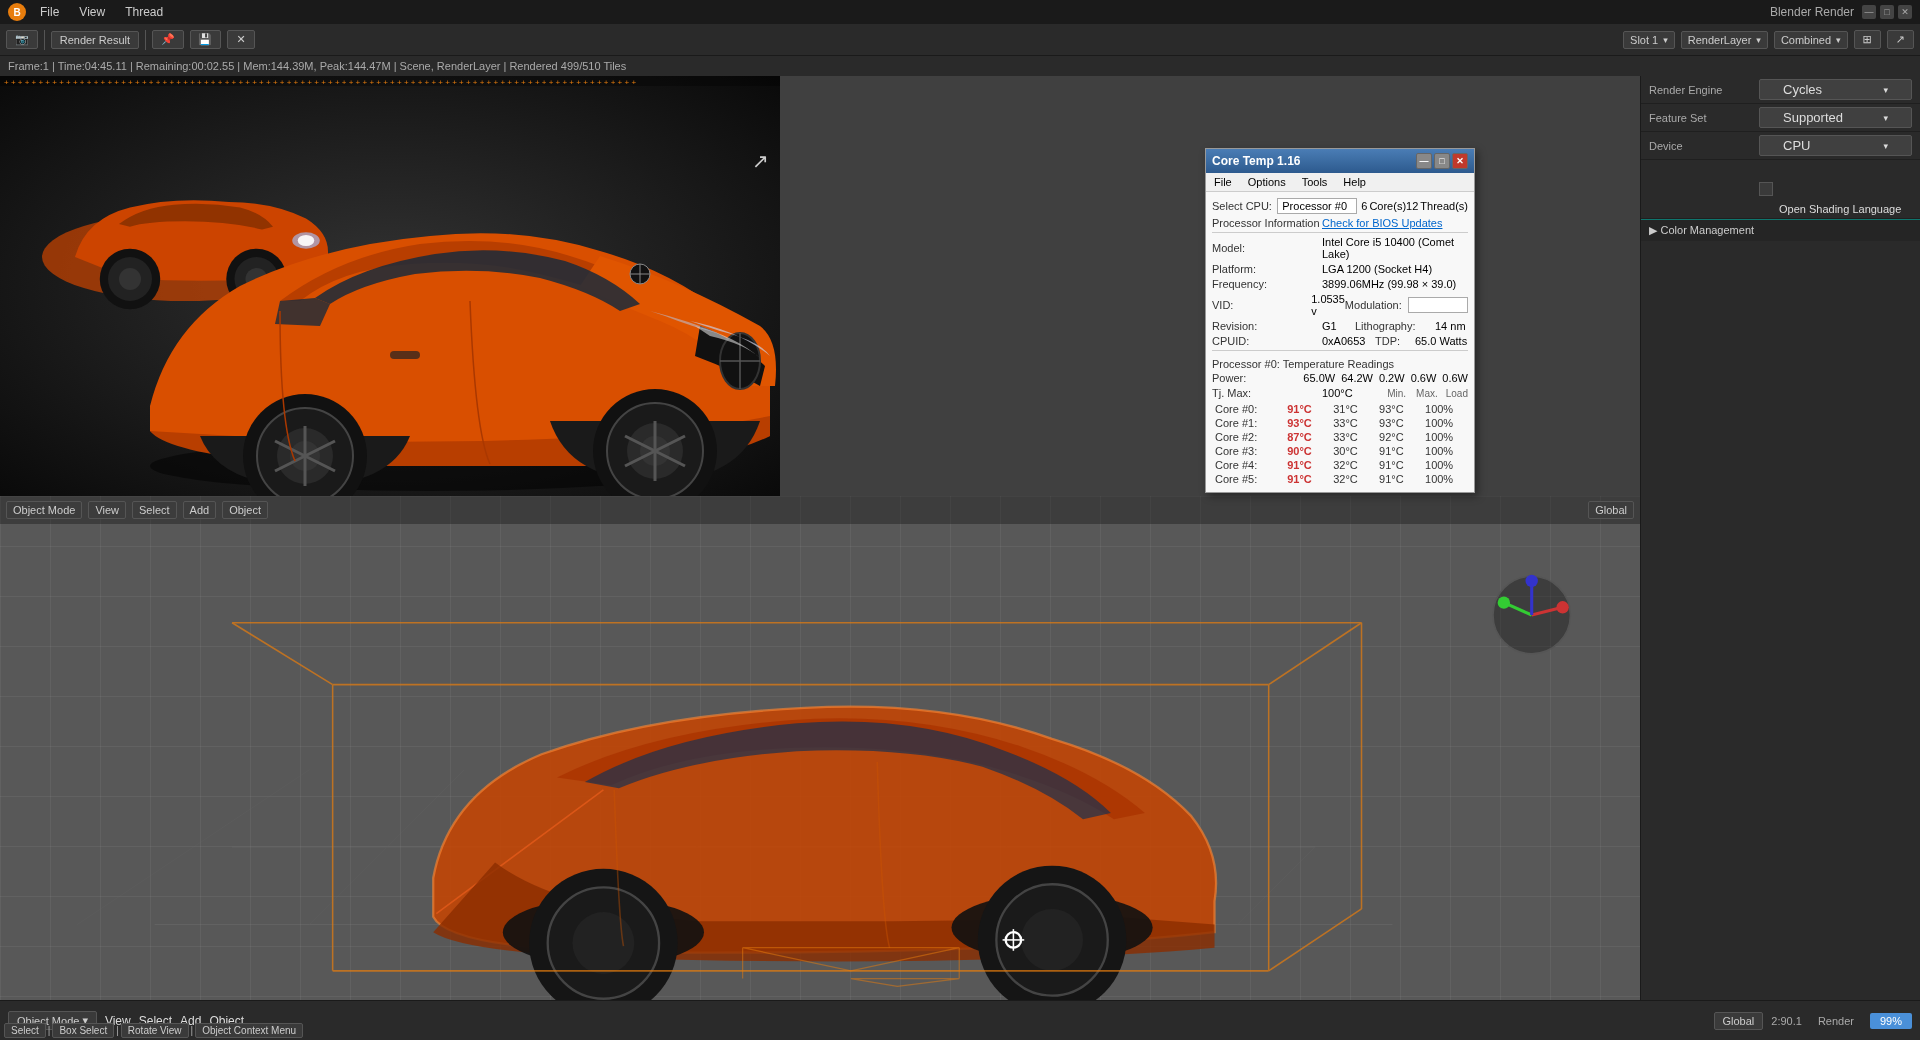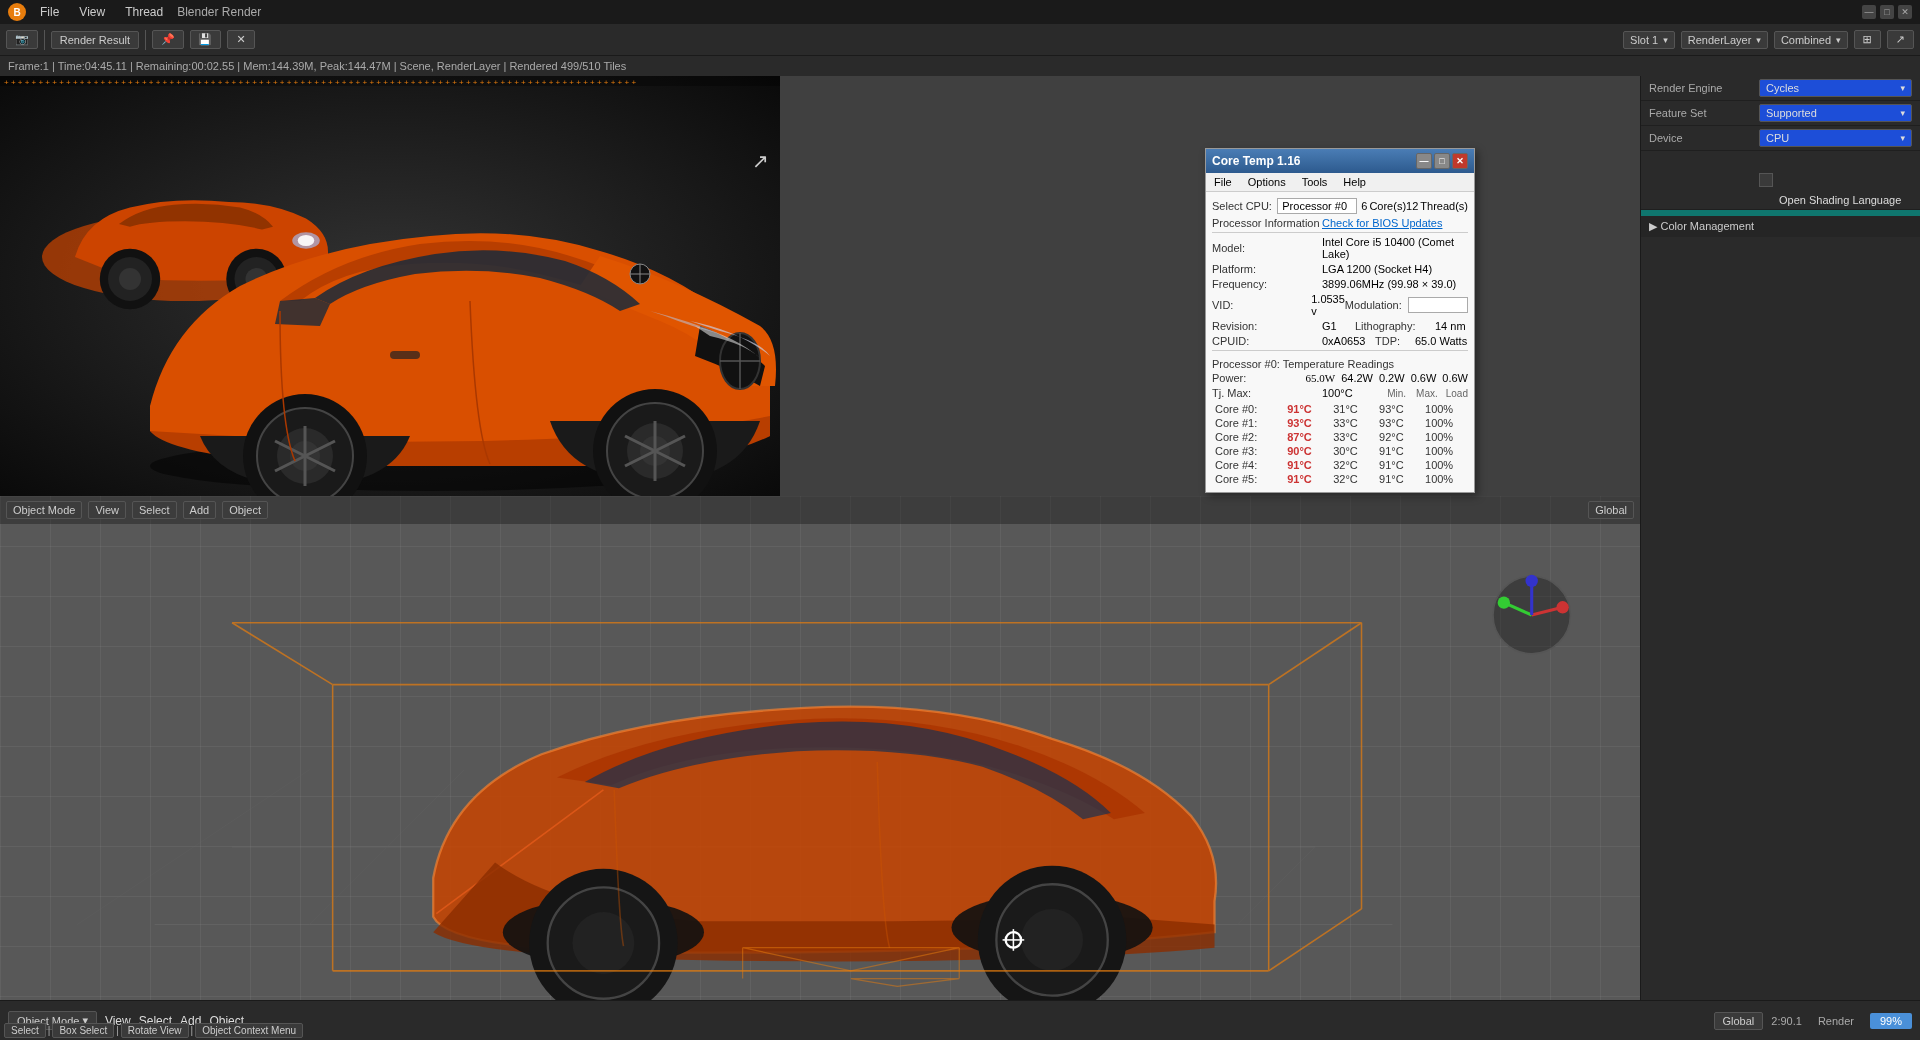--- a/index.html
+++ b/index.html
@@ -34,21 +34,21 @@
       font-size: 10px; font-weight: bold; color: white;
     }
     #top-bar .menu-item {
       font-size: 12px;
       color: #ccc;
       padding: 2px 6px;
       cursor: pointer;
     }
     #top-bar .title {
       flex: 1;
-      text-align: left;
+      text-align: right;
       font-size: 12px;
       color: #aaa;
     }
     #top-bar .win-controls {
       display: flex; gap: 4px;
     }
     #top-bar .win-btn {
       width: 14px; height: 14px;
       border-radius: 2px;
       background: #444;
@@ -183,25 +183,25 @@
       font-size: 11px;
       flex-shrink: 0;
     }
     .prop-value {
       flex: 1;
       font-size: 11px;
       color: #ddd;
       margin-top: 40px;
     }
     .prop-dropdown {
-      background: #1d4ed8;
+      background: #404040;
       border: 1px solid #555;
       color: #ddd;
-      padding: 2px 6px;
-      font-size: 11px;
+      padding: 2px 23px;
+      font-size: 13px;
       border-radius: 2px;
       flex: 1;
       cursor: pointer;
       display: flex; align-items: center; justify-content: space-between;
     }
     .prop-dropdown::after {
       content: '▾';
       font-size: 9px;
     }
     .prop-checkbox {
@@ -236,21 +236,21 @@
     }
 
     
     .section-header {
       background: #252525;
       padding: 4px 8px;
       cursor: pointer;
       display: flex;
       align-items: center;
       gap: 4px;
-      border-top: 6px solid #0f766e;
+      border-top: 1px solid #0f766e;
       font-size: 11px;
       color: #ccc;
     }
 
     
     #bottom-bar {
       position: absolute;
       bottom: 0; left: 0; right: 0;
       height: 40px;
       background: #2a2a2a;
@@ -807,21 +807,21 @@
       <span class="ct-label" style="width:40px;">TDP:</span>
       <span class="ct-value">65.0 Watts</span>
     </div>
 
     <hr style="border:none; border-top:1px solid #ccc; margin:3px 0;">
 
     <div class="ct-section-title">Processor #0: Temperature Readings</div>
 
     <div class="ct-row">
       <span class="ct-label">Power:</span>
-      <span style="font-size:11px; margin-right:6px;font-family:Liberation Serif, serif;">65.0W</span>
+      <span style="font-size:11px; margin-right:6px;">65.0W</span>
       <span style="font-size:11px; margin-right:6px;">64.2W</span>
       <span style="font-size:11px; margin-right:6px;">0.2W</span>
       <span style="font-size:11px; margin-right:6px;">0.6W</span>
       <span style="font-size:11px;">0.6W</span>
     </div>
 
     <div class="ct-row">
       <span class="ct-label">Tj. Max:</span>
       <span class="ct-value">100°C</span>
       <span style="margin-left:auto; font-size:10px; color:#666;">Min.</span>

